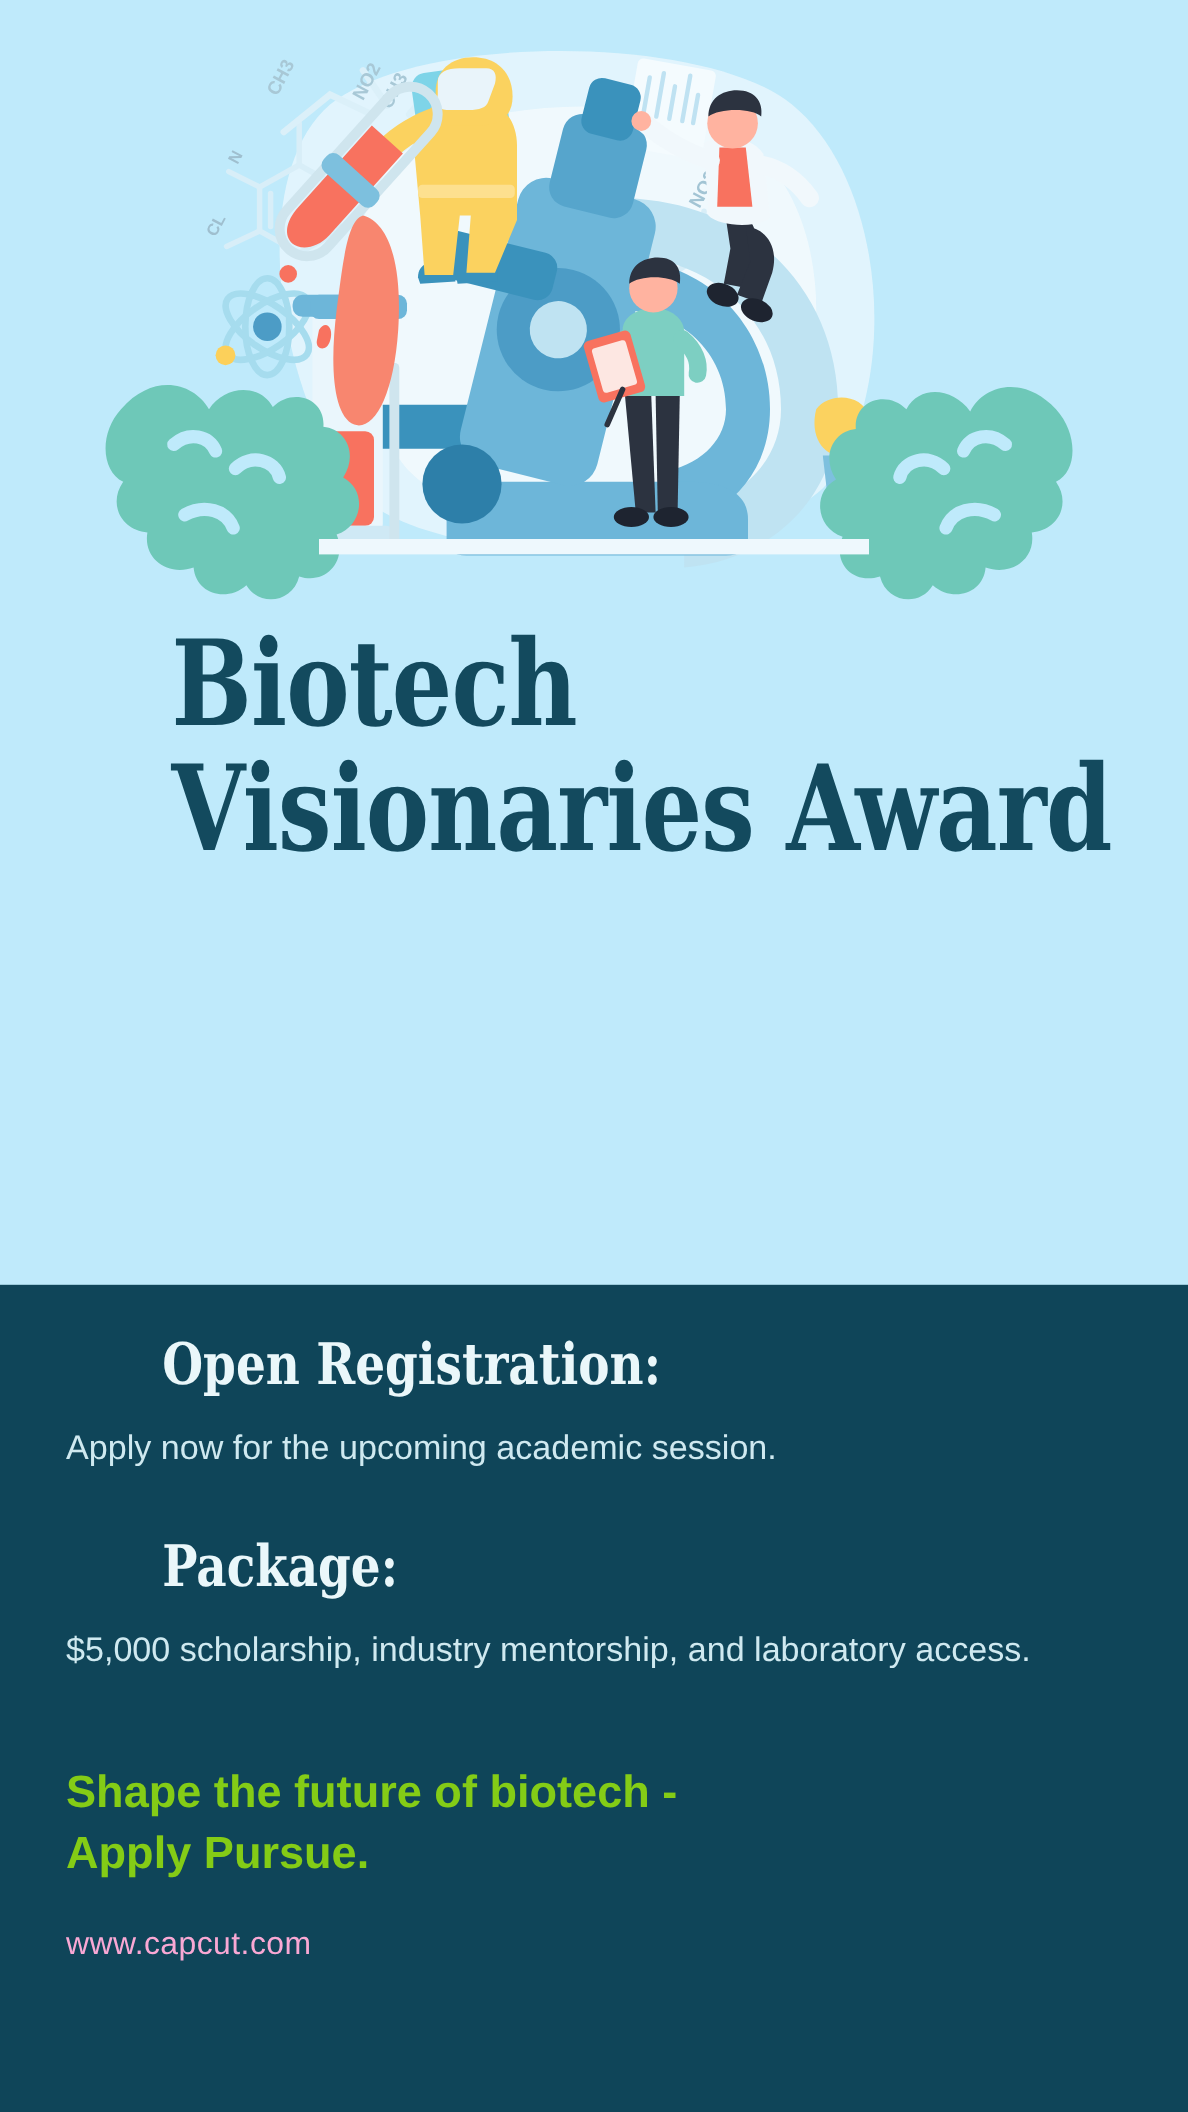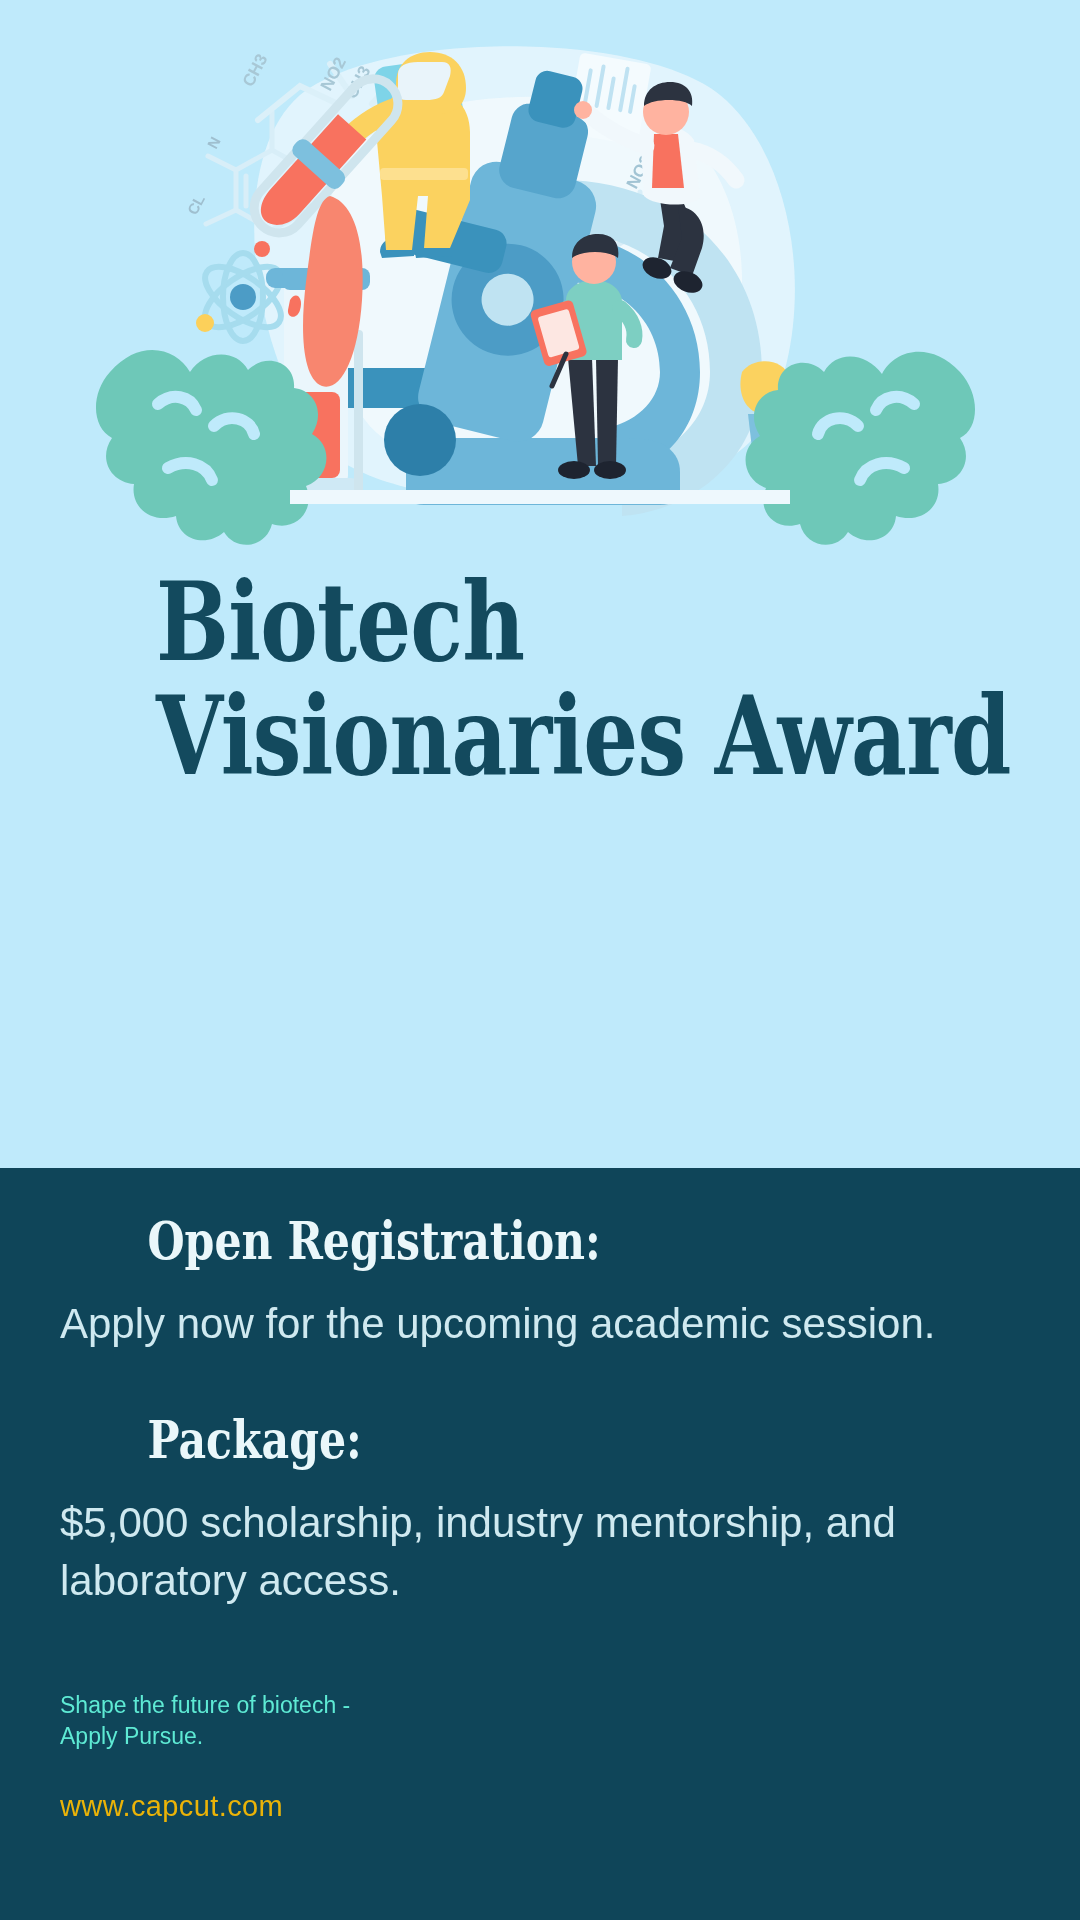--- a/index.html
+++ b/index.html
@@ -69,37 +69,37 @@
     font-family:"DejaVu Serif","Liberation Serif",serif;
     font-weight:700;
     font-size:52px;
     line-height:1.1;
     margin:0;
     transform:scaleX(0.82);
     letter-spacing:0px;
   }
   .dk-sub{
     color:#cfe9f0;
-    font-size:42px;
+    font-size:31px;
     line-height:1.38;
     margin:0;
     padding-top:26px;
     font-weight:400;
   }
   .sec-pkg{padding-top:58px;}
   .cta{
-    color:#5eead4;
-    font-size:23px;
+    color:#84cc16;
+    font-size:41px;
     line-height:1.35;
     margin:0;
     padding-top:80px;
-    font-weight:400;
+    font-weight:700;
   }
   .url{
-    color:#eab308;
+    color:#f9a8d4;
     font-size:29px;
     margin:0;
     padding-top:38px;
     letter-spacing:0.4px;
     font-weight:400;
   }
 </style>
 </head>
 <body>
 

